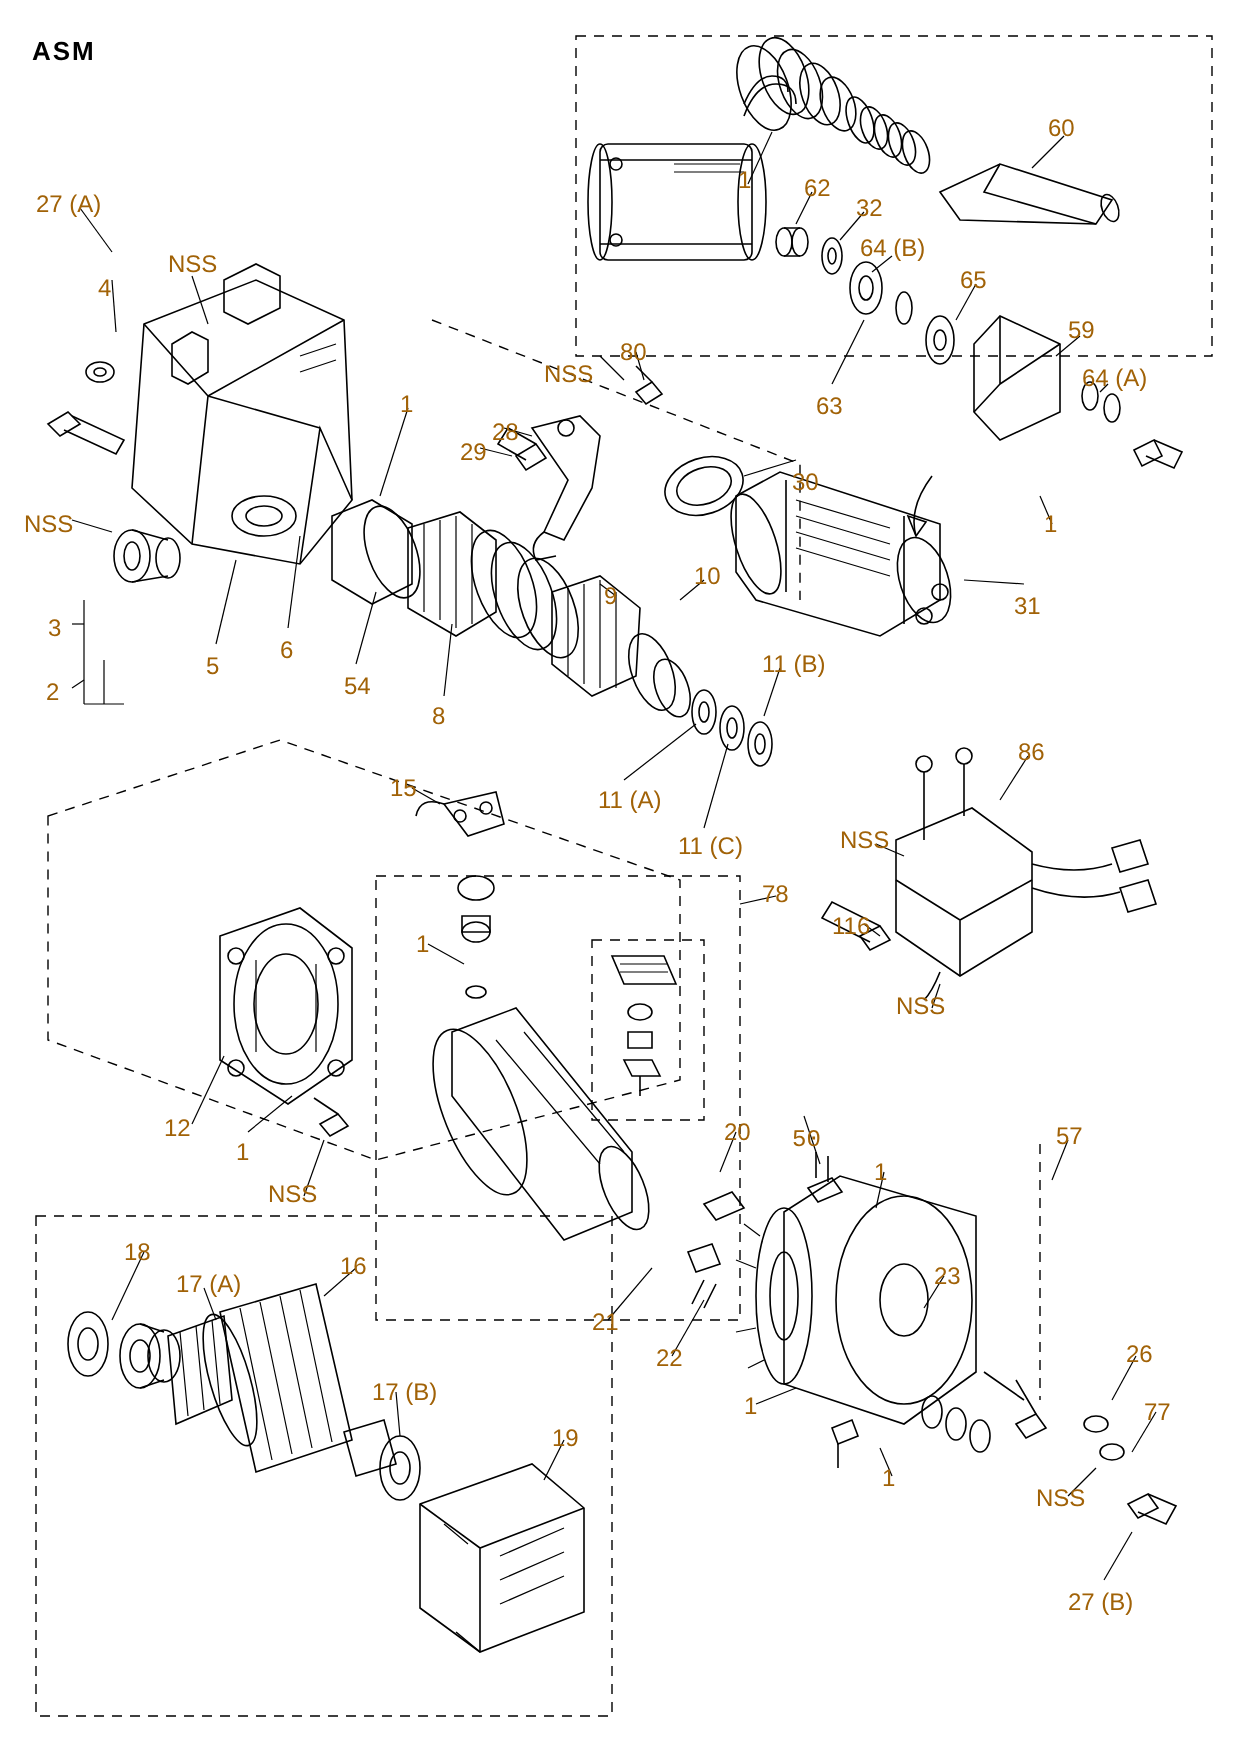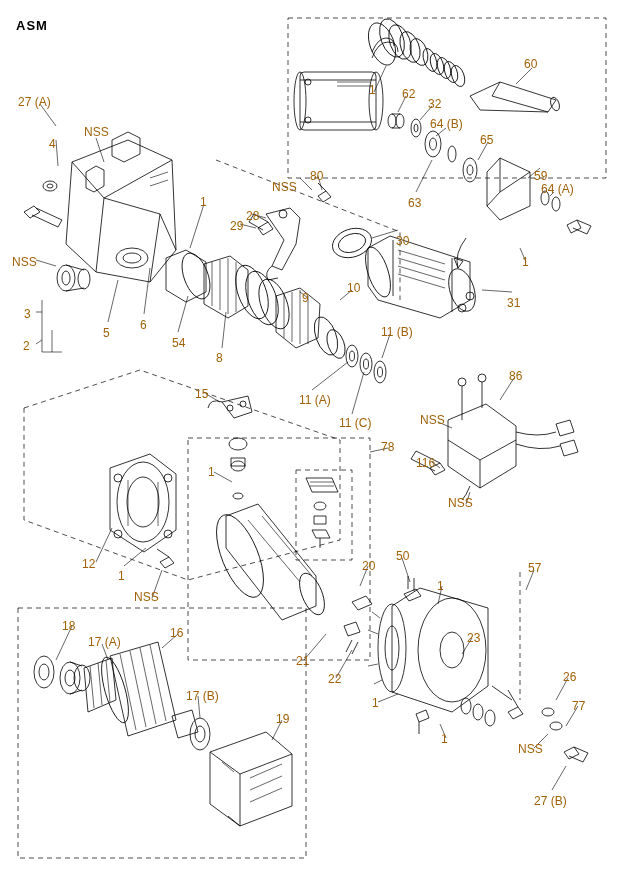--- a/index.html
+++ b/index.html
@@ -394,38 +394,38 @@
       <div class="lbl" style="left: 381px; top: 326px;">11 (B)</div>
       <div class="lbl" style="left: 299px; top: 394px;">11 (A)</div>
       <div class="lbl" style="left: 339px; top: 417px;">11 (C)</div>
       <div class="lbl" style="left: 369px; top: 84px;">1</div>
       <div class="lbl" style="left: 402px; top: 88px;">62</div>
       <div class="lbl" style="left: 428px; top: 98px;">32</div>
       <div class="lbl" style="left: 430px; top: 118px;">64 (B)</div>
       <div class="lbl" style="left: 408px; top: 197px;">63</div>
       <div class="lbl" style="left: 480px; top: 134px;">65</div>
       <div class="lbl" style="left: 524px; top: 58px;">60</div>
-      <div class="lbl" style="left: 534px; top: 159px; margin-top: 11px;">59</div>
+      <div class="lbl" style="left: 534px; top: 159px;">59</div>
       <div class="lbl" style="left: 541px; top: 183px;">64 (A)</div>
       <div class="lbl" style="left: 522px; top: 256px;">1</div>
       <div class="lbl" style="left: 507px; top: 297px;">31</div>
       <div class="lbl" style="left: 509px; top: 370px;">86</div>
       <div class="lbl" style="left: 420px; top: 414px;">NSS</div>
       <div class="lbl" style="left: 416px; top: 457px;">116</div>
       <div class="lbl" style="left: 448px; top: 497px;">NSS</div>
       <div class="lbl" style="left: 195px; top: 388px;">15</div>
       <div class="lbl" style="left: 208px; top: 466px;">1</div>
       <div class="lbl" style="left: 381px; top: 441px;">78</div>
       <div class="lbl" style="left: 82px; top: 558px;">12</div>
       <div class="lbl" style="left: 118px; top: 570px;">1</div>
       <div class="lbl" style="left: 134px; top: 591px;">NSS</div>
       <div class="lbl" style="left: 296px; top: 655px;">21</div>
       <div class="lbl" style="left: 328px; top: 673px;">22</div>
       <div class="lbl" style="left: 362px; top: 560px;">20</div>
-      <div class="lbl" style="left: 396px; top: 550px;">50</div>
+      <div class="lbl" style="left: 396px; top: 564px; font-family: Liberation Mono, monospace;">50</div>
       <div class="lbl" style="left: 437px; top: 580px;">1</div>
       <div class="lbl" style="left: 467px; top: 632px;">23</div>
       <div class="lbl" style="left: 528px; top: 562px;">57</div>
       <div class="lbl" style="left: 563px; top: 671px;">26</div>
       <div class="lbl" style="left: 572px; top: 700px;">77</div>
       <div class="lbl" style="left: 518px; top: 743px;">NSS</div>
       <div class="lbl" style="left: 534px; top: 795px;">27 (B)</div>
       <div class="lbl" style="left: 372px; top: 697px;">1</div>
       <div class="lbl" style="left: 441px; top: 733px;">1</div>
       <div class="lbl" style="left: 62px; top: 620px;">18</div>

